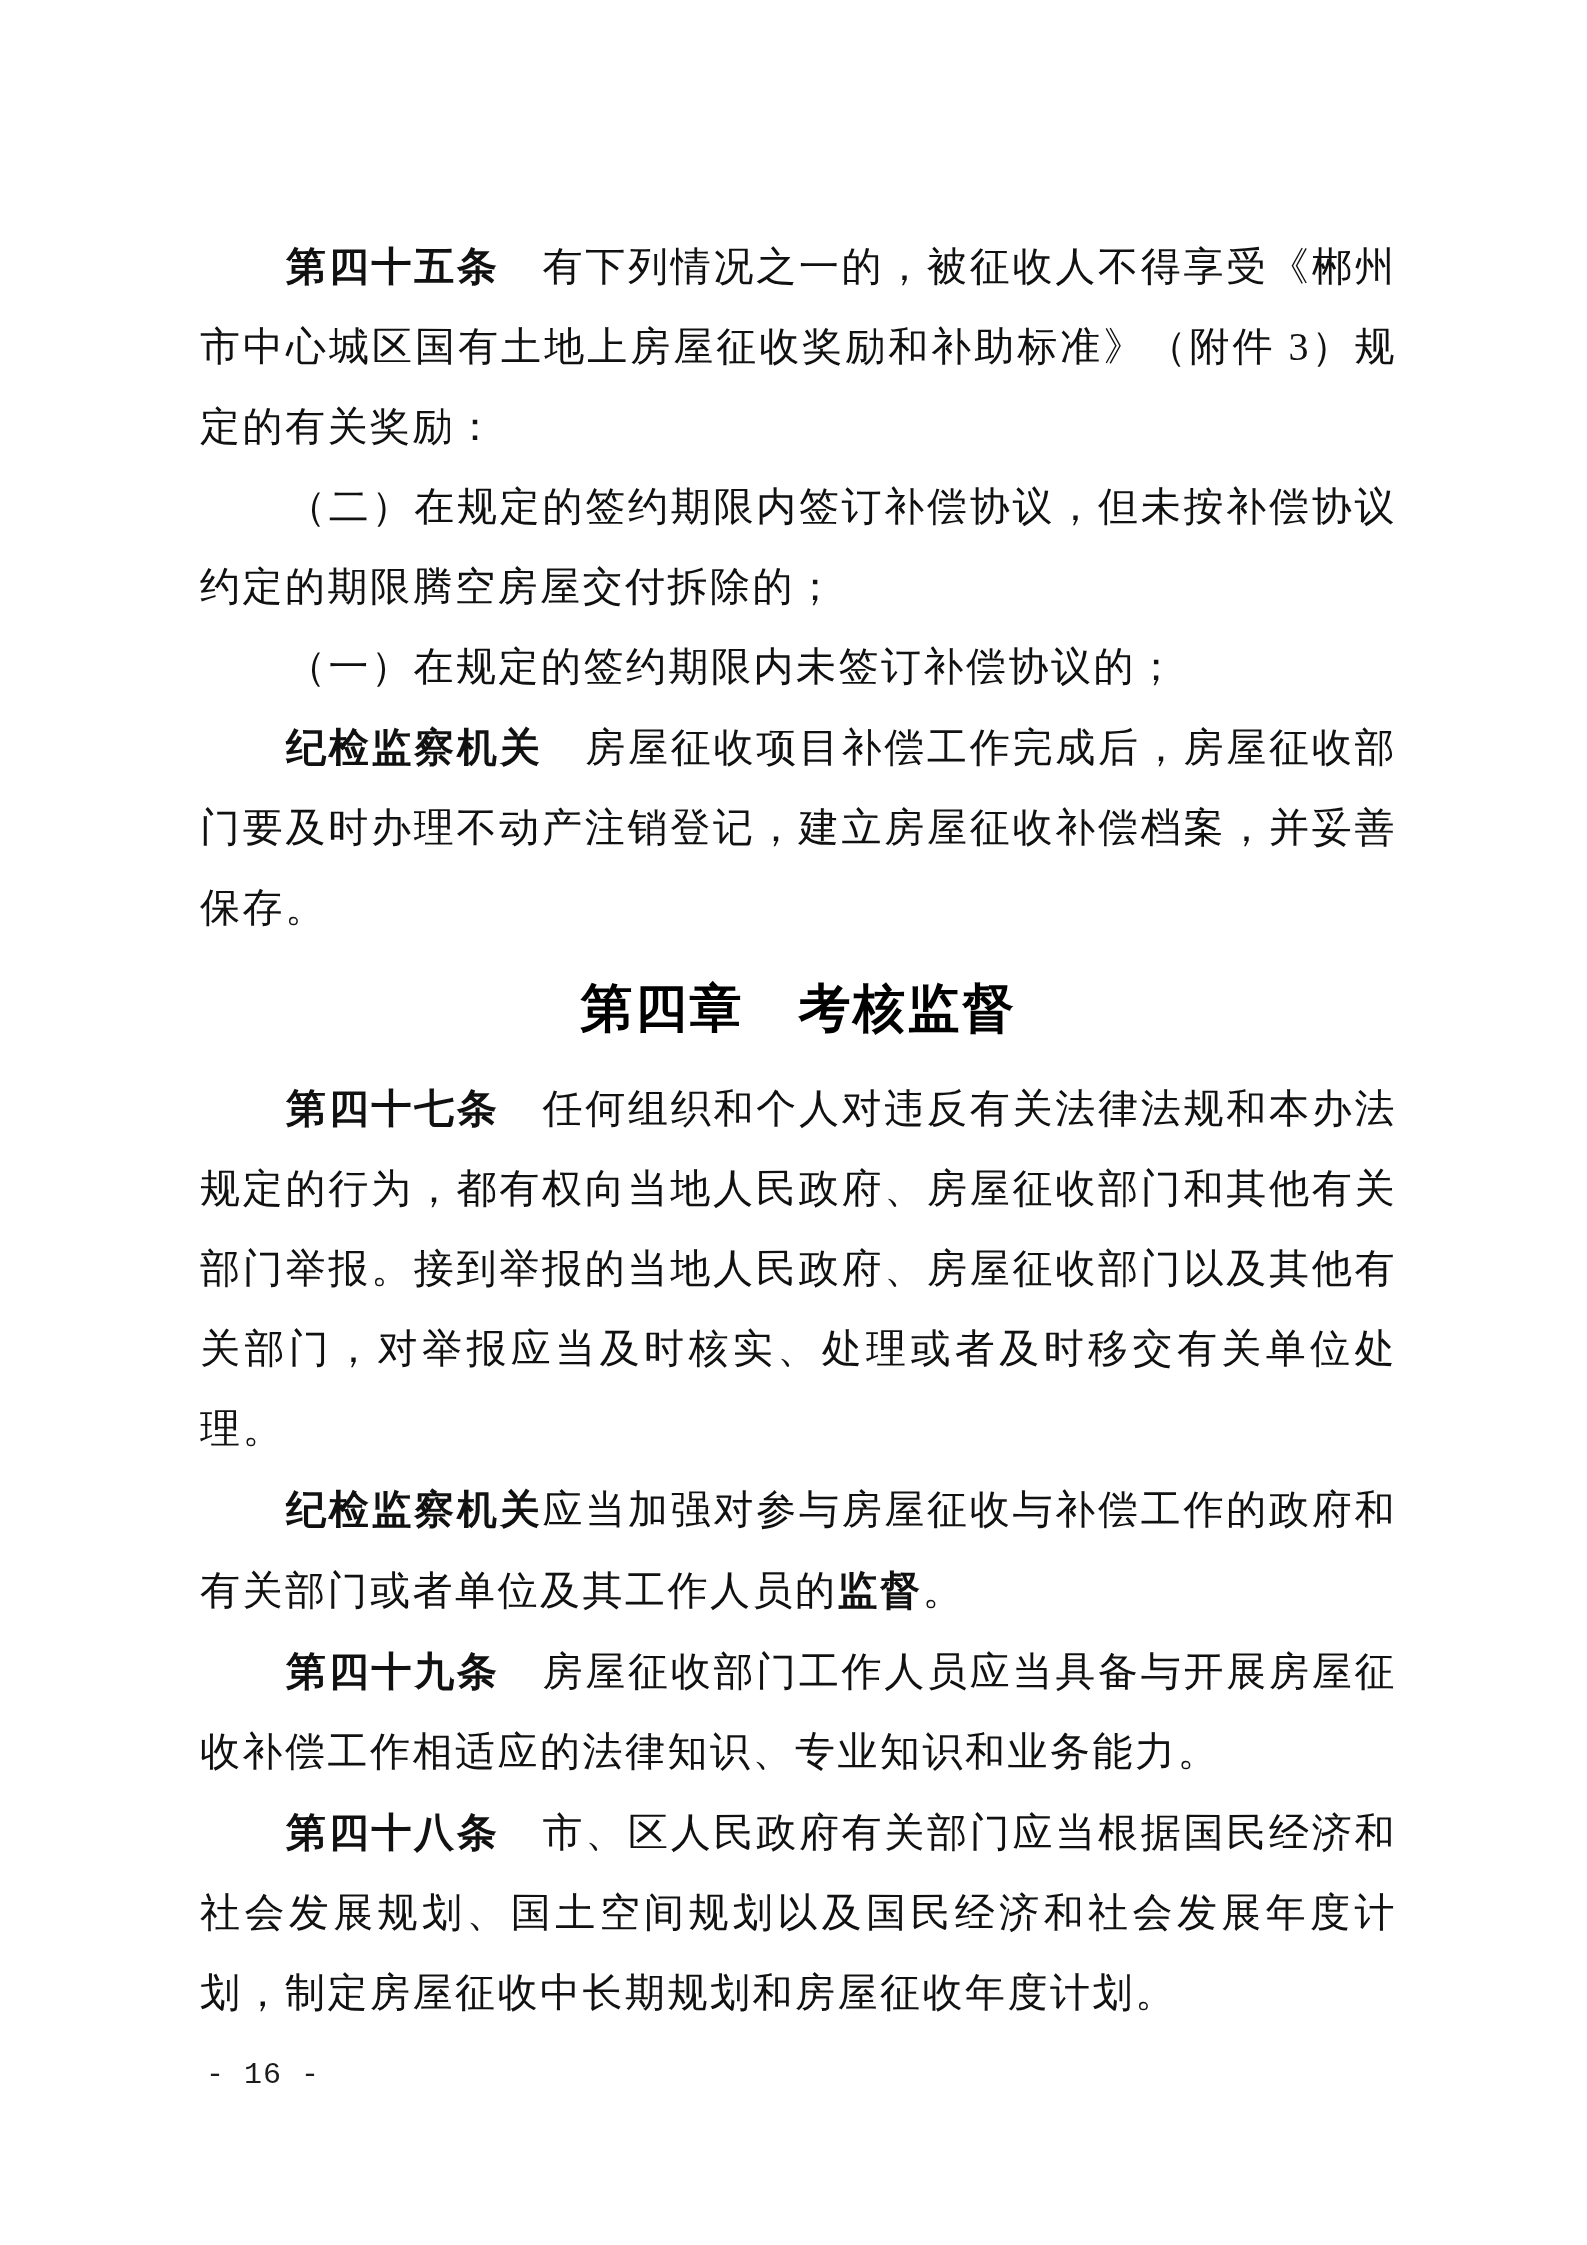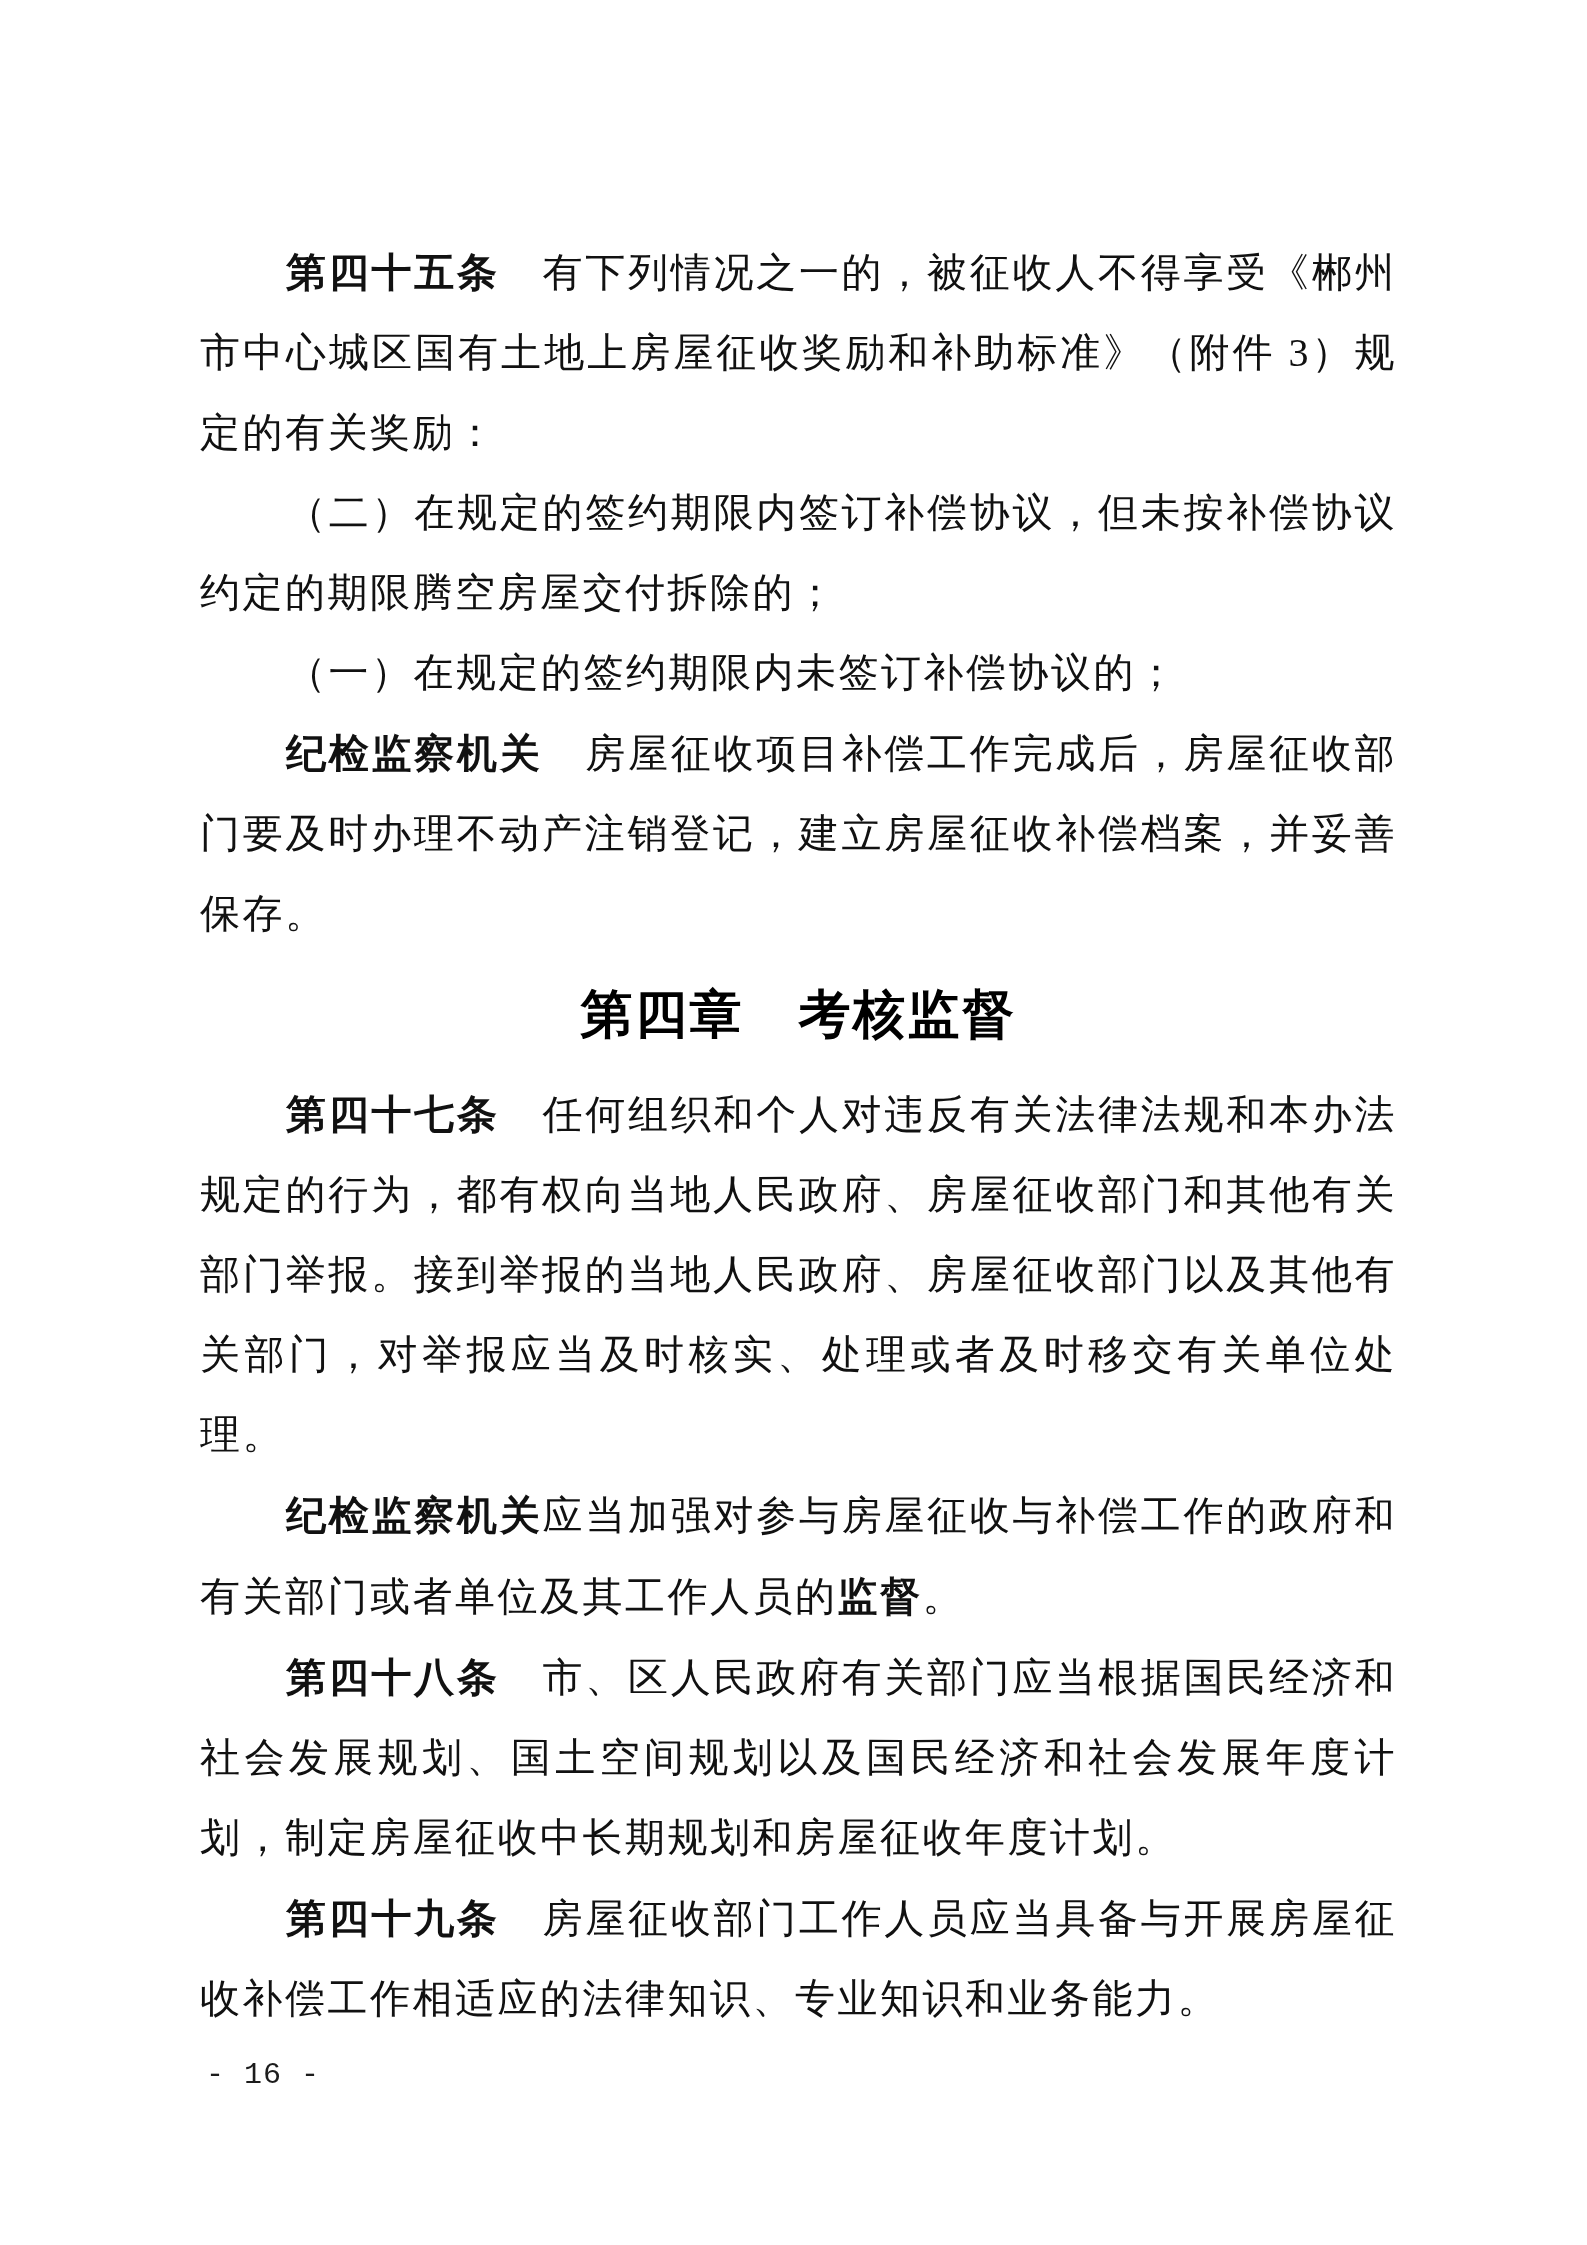--- a/index.html
+++ b/index.html
@@ -8,21 +8,21 @@
     width: 1587px;
     height: 2245px;
     background: #ffffff;
     overflow: hidden;
     font-family: "Liberation Serif", "DejaVu Serif", serif;
     color: #111111;
   }
   .doc {
     position: absolute;
     left: 200px;
-    top: 232px;
+    top: 226px;
     width: 1197px;
   }
   p.body {
     margin: 0;
     font-size: 40px;
     line-height: 80px;
     letter-spacing: 2.5px;
     text-align: justify;
     text-justify: inter-character;
     text-indent: 86px;
@@ -65,20 +65,20 @@
 
 
     <p class="body"><span class="hei">纪检监察机关</span><span>　房屋征收项目补偿工作完成后，房屋征收部门要及时办理不动产注销登记，建立房屋征收补偿档案，并妥善保存。</span></p>
 
     <h2 class="chapter">第四章　考核监督</h2>
 
     <p class="body"><span class="hei">第四十七条</span><span>　任何组织和个人对违反有关法律法规和本办法规定的行为，都有权向当地人民政府、房屋征收部门和其他有关部门举报。接到举报的当地人民政府、房屋征收部门以及其他有关部门，对举报应当及时核实、处理或者及时移交有关单位处理。</span></p>
 
     <p class="body"><span class="hei">纪检监察机关</span><span>应当加强对参与房屋征收与补偿工作的政府和有关部门或者单位及其工作人员的</span><span class="hei">监督</span><span>。</span></p>
 
+    <p class="body"><span class="hei">第四十九条</span><span>　房屋征收部门工作人员应当具备与开展房屋征收补偿工作相适应的法律知识、专业知识和业务能力。</span></p>
+
     <p class="body"><span class="hei">第四十八条</span><span>　市、区人民政府有关部门应当根据国民经济和社会发展规划、国土空间规划以及国民经济和社会发展年度计划，制定房屋征收中长期规划和房屋征收年度计划。</span></p>
-
-    <p class="body"><span class="hei">第四十九条</span><span>　房屋征收部门工作人员应当具备与开展房屋征收补偿工作相适应的法律知识、专业知识和业务能力。</span></p>
 
   </div>
 
   <div class="footer">- 16 -</div>
 </div>
 
 </body></html>

